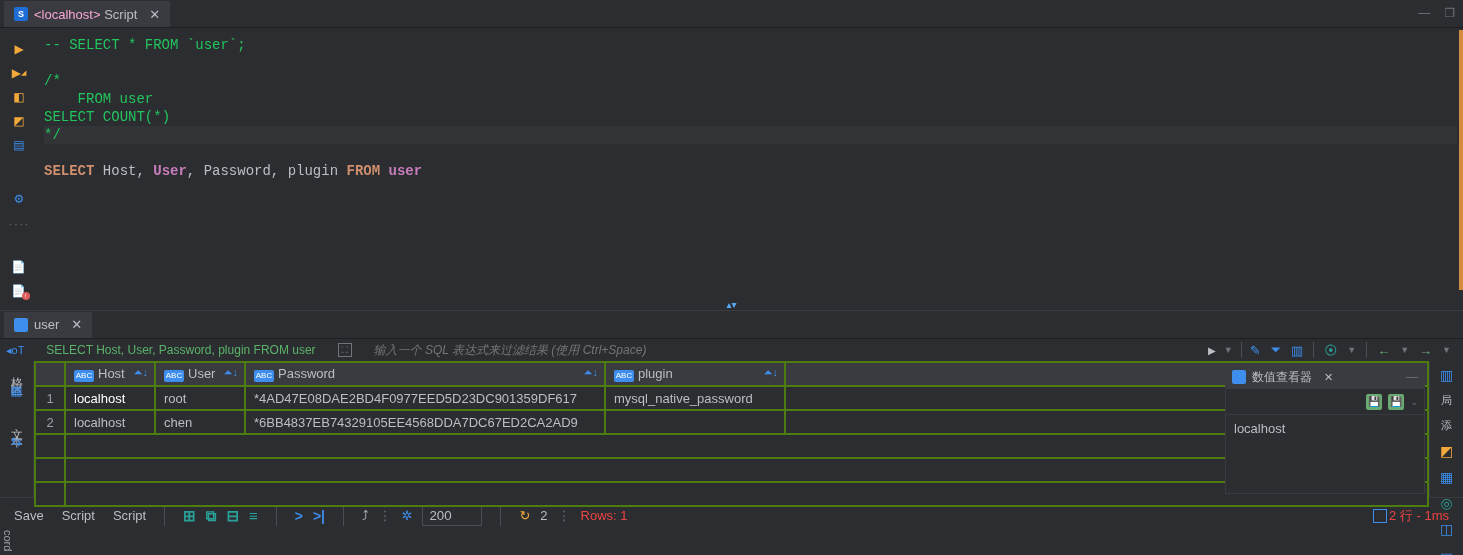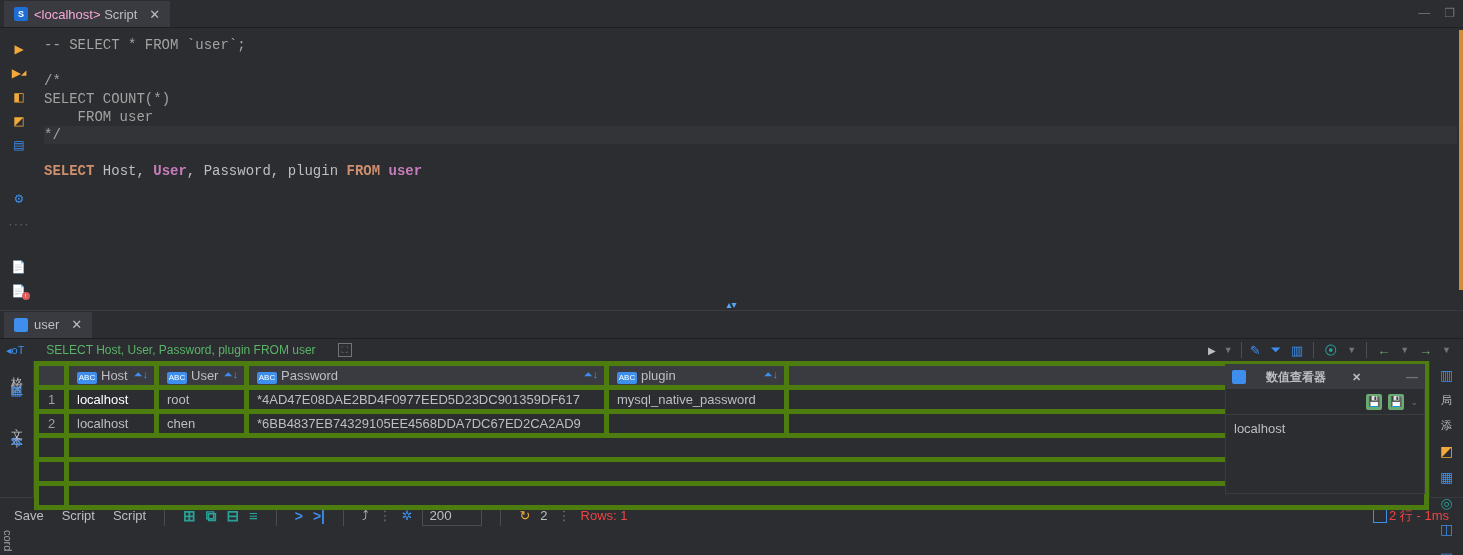--- a/index.html
+++ b/index.html
@@ -14,21 +14,21 @@
 .main { display:flex; height:270px; }
 .left-gutter { width:38px; background:#2b2d30; display:flex; flex-direction:column; align-items:center; padding-top:14px; gap:10px; }
 .gutter-icon { width:17px; height:17px; display:flex; align-items:center; justify-content:center; font-size:12px; }
 .orange { color:#f2a93b; }
 .blue { color:#3e8eed; }
 .green { color:#6a9955; }
 .dots { color:#666; letter-spacing:1px; }
 .editor { flex:1; padding:8px 6px; font-family:Consolas,"Courier New",monospace; font-size:14px; line-height:18px; }
 .editor .line { white-space:pre; }
 .editor .hl { background:#323438; display:block; }
-.c-comment { color:#a3a3a3; }
+.c-comment { color:#22c55e; }
 .c-kw { color:#cf8e6d; font-weight:bold; }
 .c-id2 { color:#c77dbb; font-weight:bold; }
 .c-txt { color:#bcbec4; }
 .resize { height:12px; display:flex; align-items:center; justify-content:center; color:#56a8f5; font-size:10px; }
 
 .results { border-top:1px solid #393b40; }
 .res-tab-bar { height:28px; display:flex; align-items:center; background:#2b2d30; border-bottom:1px solid #1e1f22; padding-left:4px; }
 .res-tab { height:26px; background:#393b40; display:flex; align-items:center; gap:6px; padding:0 10px; }
 .grid-icon { width:14px; height:14px; background:#3e8eed; border-radius:2px; display:inline-block; }
 .filter-row { height:22px; display:flex; align-items:center; gap:22px; padding:0 6px; background:#2b2d30; }
@@ -45,34 +45,34 @@
 .ci.teal { color:#2aa198; }
 .ci.green { color:#6aab73; }
 .ci.orange { color:#f2a93b; }
 
 .grid-area { display:flex; height:136px; }
 .side-tools { width:34px; background:#2b2d30; display:flex; flex-direction:column; align-items:center; padding-top:6px; gap:8px; border-right:1px solid #393b40; }
 .side-tools .vert { writing-mode:vertical-rl; font-size:12px; color:#bcbec4; }
 
 .table-wrap { flex:1; position:relative; background:#2b2d30; }
 table { border-collapse:collapse; width:100%; }
-th,td { text-align:left; padding:0 8px; border:5px solid #4d7c0f; font-size:13px; height:24px; }
+th,td { text-align:left; padding:0 8px; border:2px solid #4d7c0f; font-size:13px; height:24px; }
 th { background:#393b40; color:#bcbec4; font-weight:normal; position:relative; }
 th .sort { position:absolute; right:6px; color:#3e8eed; font-size:11px; }
 th .type-badge { display:inline-block; width:20px; height:12px; background:#3e8eed; color:#fff; font-size:8px; border-radius:2px; text-align:center; line-height:12px; margin-right:4px; }
 .rownum-h { width:30px; background:#393b40; }
 .rownum { width:30px; background:#393b40; text-align:center; color:#9da0a8; }
 .cell-selected { background:#a0522d; color:#fff; }
 tr.data-row td { background:#2b2d30; }
 
 .right-tools { width:34px; background:#2b2d30; display:flex; flex-direction:column; align-items:center; padding-top:6px; gap:10px; border-left:1px solid #393b40; }
 .right-tools .ci { font-size:14px; }
 
 .viewer-panel { position:absolute; right:38px; top:364px; width:200px; height:130px; background:#2b2d30; border:1px solid #393b40; z-index:10; }
-.viewer-header { height:24px; background:#393b40; display:flex; align-items:center; gap:20px; padding:0 6px; font-size:12px;font-weight:bold; }
+.viewer-header { height:24px; background:#393b40; display:flex; align-items:center; gap:6px; padding:0 6px; font-size:12px; }
 .viewer-header .min { margin-left:auto; color:#6f737a; }
 .viewer-tools { height:26px; display:flex; align-items:center; justify-content:flex-end; gap:6px; padding:0 6px; border-bottom:1px solid #393b40; }
 .save-btn { width:16px; height:16px; background:#6aab73; border-radius:2px; display:inline-flex; align-items:center; justify-content:center; font-size:10px; color:#223; }
 .viewer-body { padding:6px 8px; font-size:13px; color:#bcbec4; }
 
 .footer { height:36px; display:flex; align-items:center; gap:18px; padding:0 14px; background:#2b2d30; border-top:1px solid #393b40; font-size:13px; }
 .footer .group { display:flex; align-items:center; gap:10px; }
 .footer .sep { width:1px; height:20px; background:#4a4d52; }
 .teal-btn { color:#2aa198; font-weight:bold; font-size:15px; }
 .nav-btn { color:#3e8eed; font-size:14px; font-weight:bold; }
@@ -111,22 +111,22 @@
     <span class="gutter-icon blue">⚙</span>
     <span class="dots">····</span>
     <span style="height:14px"></span>
     <span class="gutter-icon">📄</span>
     <span class="gutter-icon" style="position:relative">📄<span style="position:absolute;right:-2px;bottom:-2px;background:#db5c5c;width:8px;height:8px;border-radius:50%;font-size:6px;color:#fff;text-align:center;line-height:8px">!</span></span>
   </div>
   <div class="editor">
     <div class="line"><span class="c-comment">-- SELECT * FROM `user`;</span></div>
     <div class="line">&nbsp;</div>
     <div class="line"><span class="c-comment">/*</span></div>
+    <div class="line"><span class="c-comment">    FROM</span><span class="c-comment"> user</span></div>
     <div class="line"><span class="c-comment">SELECT</span><span class="c-comment"> COUNT(*)</span></div>
-    <div class="line"><span class="c-comment">    FROM</span><span class="c-comment"> user</span></div>
     <div class="line hl"><span class="c-comment">*/</span></div>
     <div class="line">&nbsp;</div>
     <div class="line"><span class="c-kw">SELECT</span><span class="c-txt"> Host, </span><span class="c-id2">User</span><span class="c-txt">, Password, plugin </span><span class="c-kw">FROM</span><span class="c-id2"> user</span></div>
   </div>
   <div class="right-orange-bar"></div>
 </div>
 
 <div class="resize">▴▾</div>
 
 <div class="results">
@@ -135,20 +135,21 @@
       <span class="grid-icon"></span>
       <span>user</span>
       <span class="close-x">✕</span>
     </div>
   </div>
 
   <div class="filter-row">
     <span class="link-prefix">◂oT</span>
     <span class="link-text">SELECT Host, User, Password, plugin FROM user</span>
     <span class="expand-icon">⛶</span>
+    <input class="filter-input" placeholder="输入一个 SQL 表达式来过滤结果 (使用 Ctrl+Space)" style="">
     <div class="filter-nav">
       <span class="play">▶</span>
       <span class="drop">▼</span>
       <span style="width:1px;height:16px;background:#4a4d52"></span>
       <div class="colored-icons">
         <span class="ci blue">✎</span>
         <span class="ci blue">⏷</span>
         <span class="ci blue">▥</span>
         <span style="width:1px;height:16px;background:#4a4d52"></span>
         <span class="ci teal">⦿</span>

